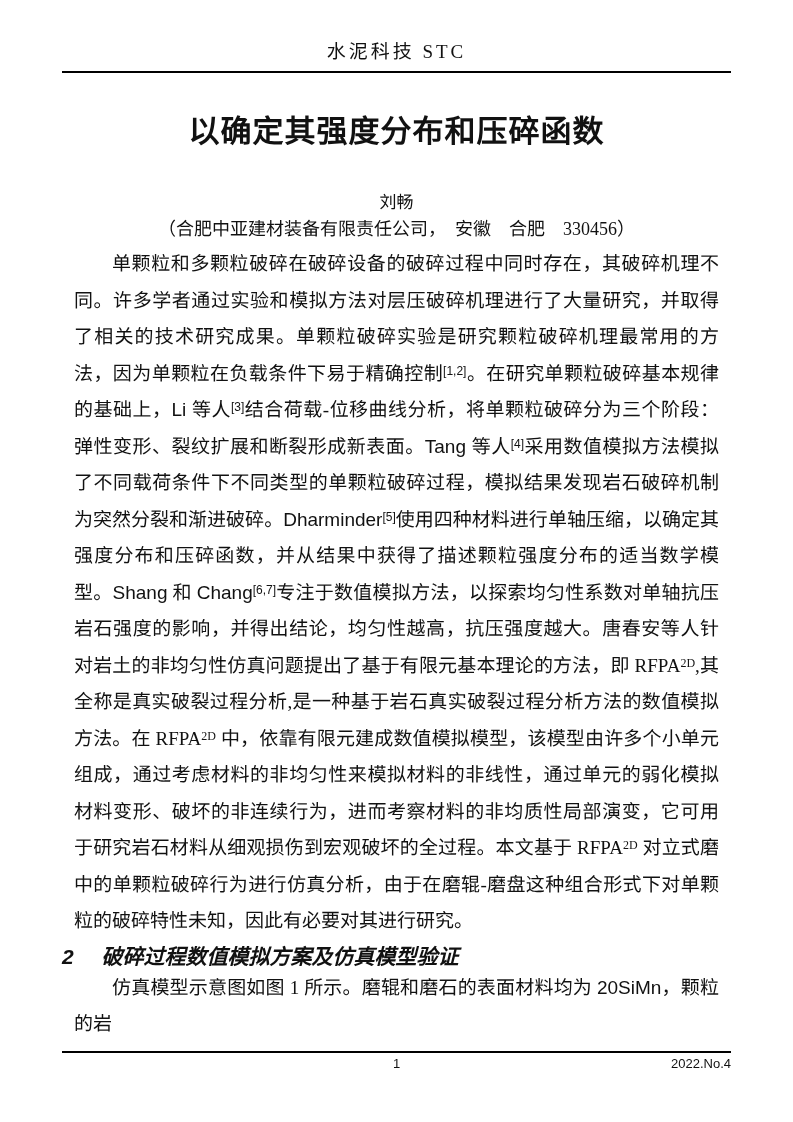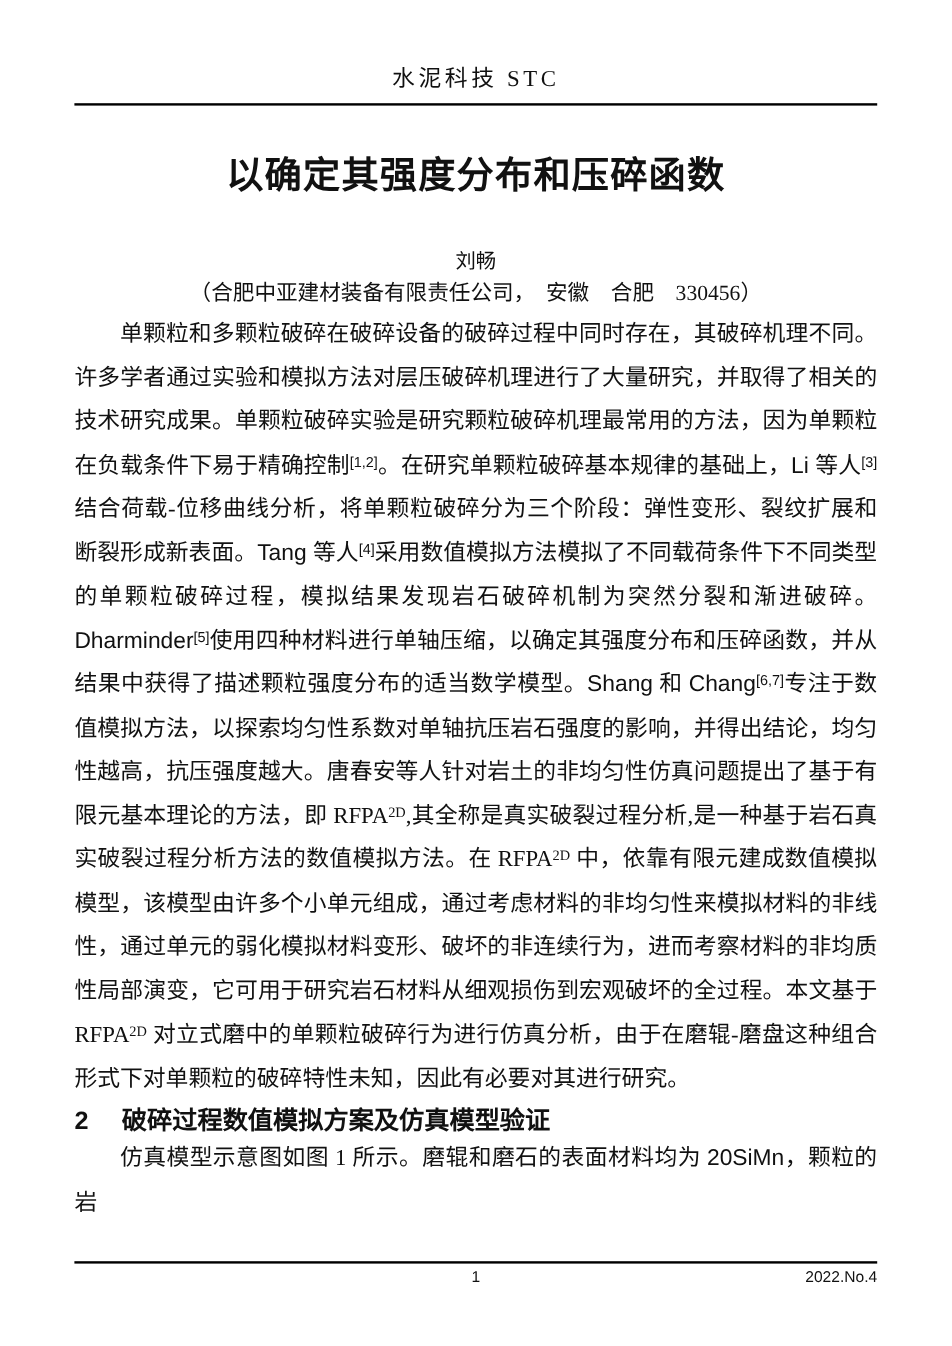--- a/index.html
+++ b/index.html
@@ -3,39 +3,39 @@
 <meta charset="utf-8">
 <style>
   html,body { margin:0; padding:0; background:#fff; }
   .page {
     position:relative; width:793px; height:1122px; margin:0 auto;
     background:#ffffff; color:#111; box-sizing:border-box;
     padding:0 62px; overflow:hidden;
     font-family:"Liberation Serif","DejaVu Serif",serif;
   }
   .journal-header {
-    padding-top:54px; text-align:center;
+    padding-top:39px; text-align:center;
     font-size:19px; line-height:26px; letter-spacing:3px;
   }
   .header-rule { border-top:2px solid #000; margin-top:6px; }
   .doc-title {
     margin:41px 0 0; text-align:center; font-weight:bold;
     font-size:31px; line-height:36px; letter-spacing:1px;
     font-family:"Liberation Sans","DejaVu Sans",sans-serif;
   }
   .author { margin-top:43px; text-align:center; font-size:17px; line-height:20px; }
   .affiliation { margin-top:5px; text-align:center; font-size:18px; line-height:23px; }
   .section-heading {
     margin:22px 0 0; font-weight:bold; font-size:21px; line-height:27px;
     font-family:"Liberation Sans","DejaVu Sans",sans-serif;
   }
-  .section-heading.second { margin-top:3px; }
+  .section-heading.second { margin-top:3px;font-style:italic; }
   .sec-num { margin-right:22px; }
   .body-para {
-    margin:5px 0 0; font-size:19px; line-height:36.5px;
+    margin:5px 12px 0; font-size:19px; line-height:36.5px;
     text-align:justify; text-justify:inter-character; text-indent:38px;
   }
   .body-para.second { margin-top:0; }
   .body-para sup { font-size:12px; line-height:0; vertical-align:5px; }
   .sans { font-family:"Liberation Sans","DejaVu Sans",sans-serif; }
   .footer { position:absolute; left:62px; right:62px; top:1051px; }
   .footer-rule { border-top:2px solid #000; }
   .footer-row {
     position:relative; margin-top:2px; text-align:center;
     font-size:13px; line-height:18px;

